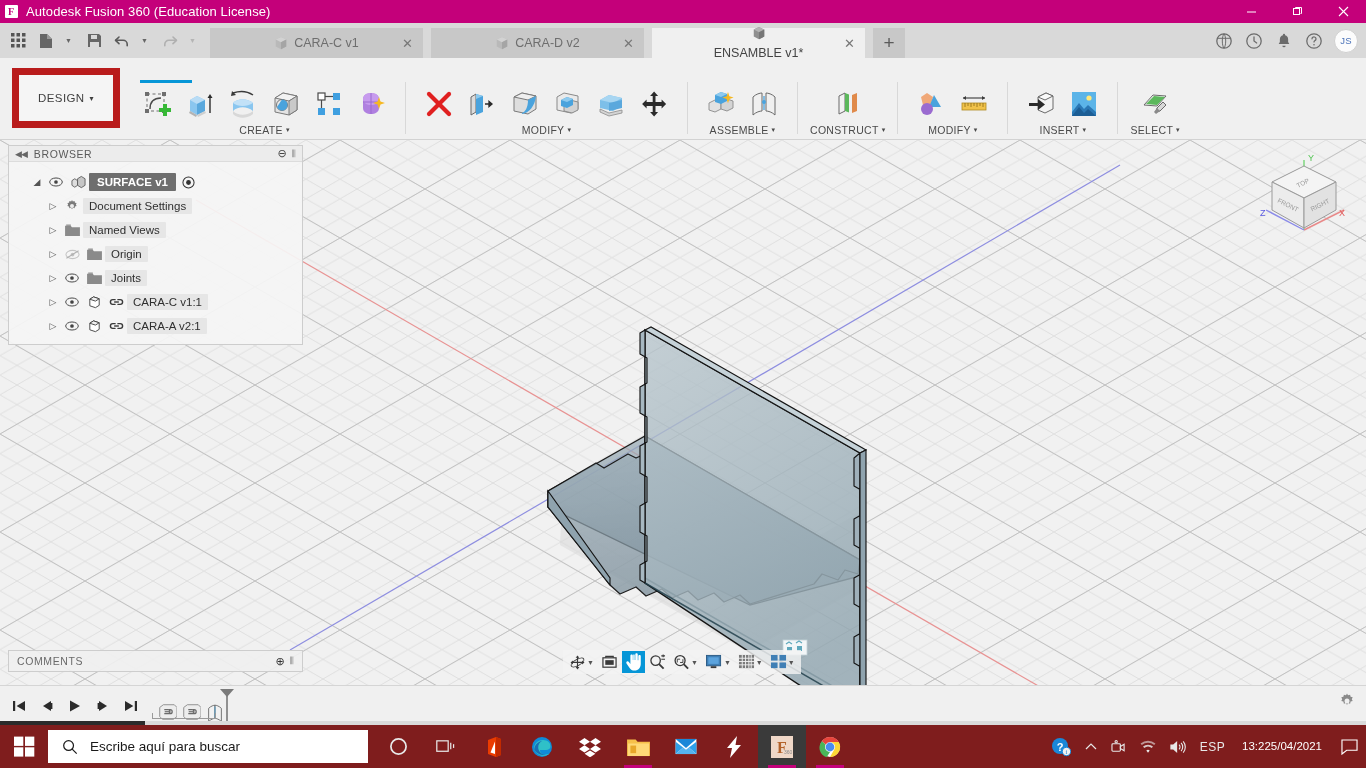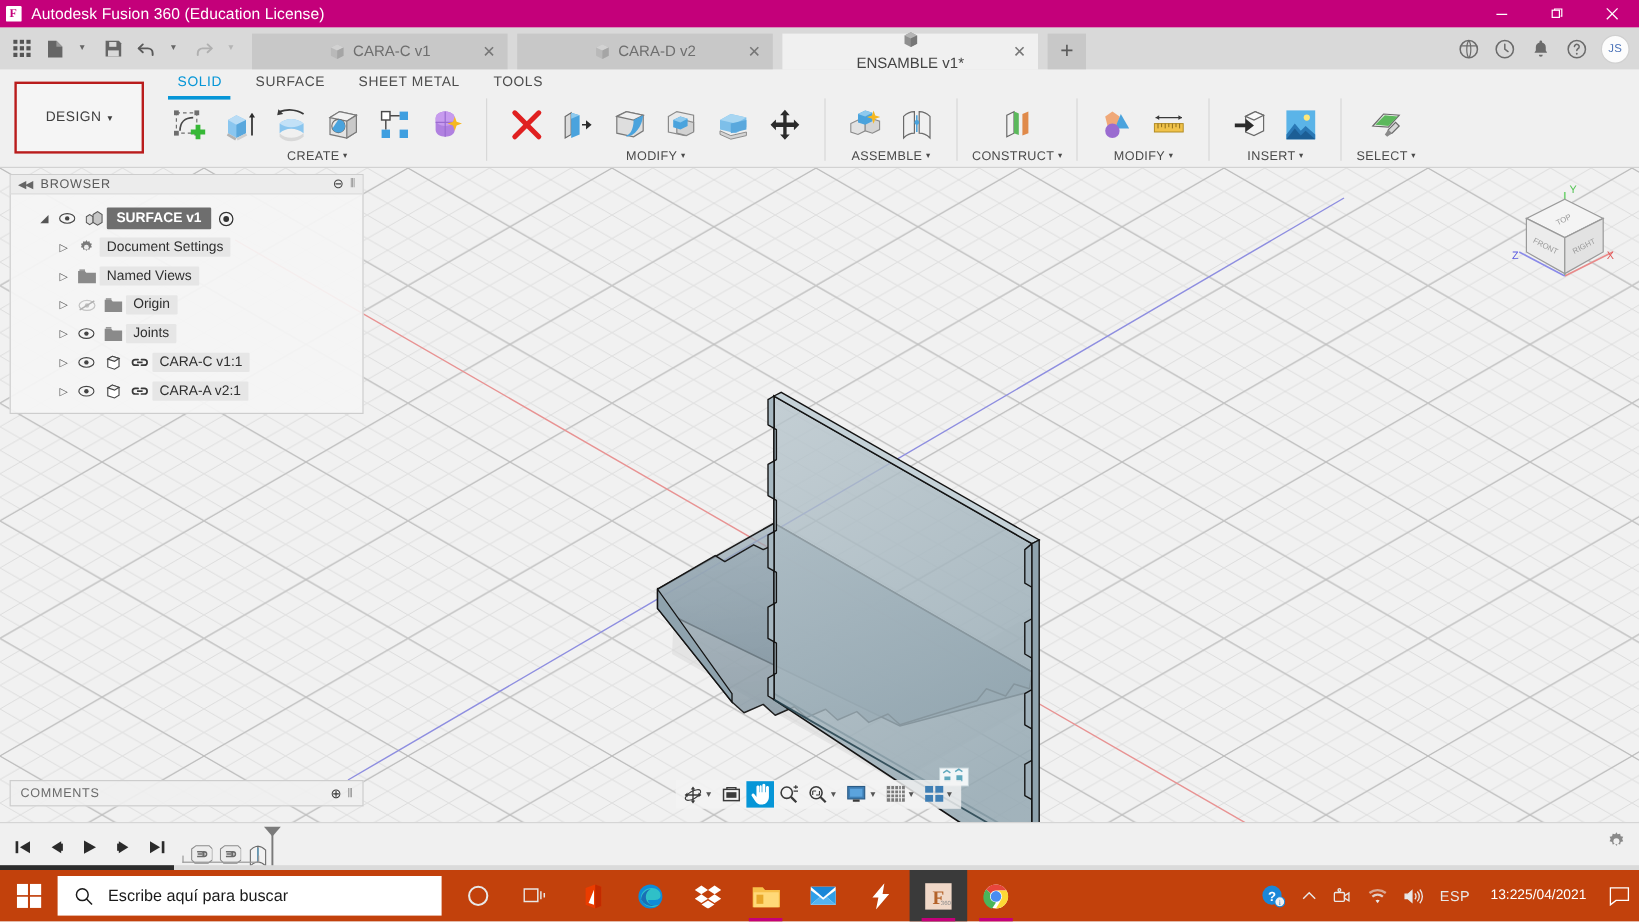--- a/index.html
+++ b/index.html
@@ -44,21 +44,21 @@
   .tab .x{position:absolute;right:10px;top:50%;transform:translateY(-50%);font-size:13px;color:#777;line-height:1;}
   .tab-add{width:32px;height:30px;display:flex;align-items:center;justify-content:center;background:#c8c8c8;color:#5b5b5b;font-size:19px;font-weight:300;}
   .qat-right{display:flex;align-items:center;padding-right:8px;gap:2px;}
   .ri{width:28px;height:28px;display:flex;align-items:center;justify-content:center;color:#6b6b6b;}
   .avatar{width:24px;height:24px;border-radius:50%;background:#fcfcfc;border:1px solid #d0d0d0;
     display:flex;align-items:center;justify-content:center;font-size:9.5px;color:#4a72b8;letter-spacing:.3px;margin-left:4px;}
 
   
   .ribbon{position:absolute;left:0;top:58px;width:1366px;height:82px;background:#f0f0f0;border-bottom:1px solid #d2d2d2;}
   .design-box{
-    position:absolute;left:12px;top:10px;width:108px;height:60px;border:2px solid #b91c1c;background:#f5f5f5;
+    position:absolute;left:12px;top:10px;width:108px;height:60px;border:7px solid #b91c1c;background:#f5f5f5;
     display:flex;align-items:center;justify-content:center;font-size:11.5px;color:#3f3f3f;letter-spacing:.4px;gap:5px;
   }
   .rib-tabs{position:absolute;left:134px;top:2px;display:flex;gap:0;}
   .rtab{height:18px;padding:0 14px;font-size:11.5px;color:#4d4d4d;letter-spacing:.5px;display:flex;align-items:center;}
   .rtab.active{color:#0696d7;}
   .rib-underline{position:absolute;left:140px;top:22px;width:52px;height:3px;background:#0696d7;}
   .groups{position:absolute;left:132px;top:24px;display:flex;align-items:flex-start;height:58px;}
   .grp{display:flex;flex-direction:column;align-items:center;position:relative;padding:0 4px;}
   .grp-row{display:flex;align-items:center;gap:1px;height:44px;}
   .grp-label{font-size:10.5px;color:#4a4a4a;letter-spacing:.3px;display:flex;align-items:center;gap:3px;margin-top:-2px;}
@@ -107,21 +107,21 @@
     display:flex;align-items:center;}
   .tl-ctrls{display:flex;align-items:center;gap:2px;padding-left:6px;}
   .tlb{width:26px;height:28px;display:flex;align-items:center;justify-content:center;color:#2f2f2f;}
   .tl-feats{display:flex;align-items:flex-end;margin-left:12px;position:relative;height:34px;}
   .feat{width:22px;height:22px;display:flex;align-items:center;justify-content:center;margin-right:2px;}
   .tl-gear{position:absolute;right:10px;top:6px;color:#8a8a8a;}
   .tl-scroll{position:absolute;left:0;bottom:0;width:1366px;height:4px;background:#dadada;}
   .tl-scroll i{position:absolute;left:0;top:0;width:145px;height:4px;background:#2b2b2b;display:block;}
 
   
-  .taskbar{position:absolute;left:0;top:725px;width:1366px;height:43px;background:#c2410c;display:flex;align-items:center;}
+  .taskbar{position:absolute;left:0;top:725px;width:1366px;height:43px;background:#7f1d1d;display:flex;align-items:center;}
   .start{width:48px;height:43px;display:flex;align-items:center;justify-content:center;}
   .search{width:320px;height:33px;background:#fff;display:flex;align-items:center;gap:12px;padding-left:14px;}
   .search span{font-size:13.5px;color:#1a1a1a;}
   .tb-apps{display:flex;align-items:center;height:43px;margin-left:6px;}
   .tapp{width:48px;height:43px;display:flex;align-items:center;justify-content:center;position:relative;}
   .tapp.active{background:#3a3a3a;}
   .tapp .ind{position:absolute;bottom:0;left:10px;width:28px;height:3px;background:#c4007a;}
   .tray{position:absolute;right:0;top:0;height:43px;display:flex;align-items:center;gap:0;padding-right:0;}
   .tri{padding:0 7px;color:#e8e8e8;display:flex;align-items:center;height:43px;font-size:11px;}
   .clock{display:flex;flex-direction:row;align-items:center;justify-content:center;height:43px;padding:0 10px;color:#fff;font-size:11.5px;line-height:15px;}
@@ -275,26 +275,20 @@
       <div class="avatar">JS</div>
     </div>
   </div>
 
   <div class="ribbon">
     <div class="design-box">
       <span>DESIGN</span>
       <span style="font-size:8px">▾</span>
     </div>
 
-    <div class="rib-tabs">
-      <div class="rtab active">SOLID</div>
-      <div class="rtab">SURFACE</div>
-      <div class="rtab">SHEET METAL</div>
-      <div class="rtab">TOOLS</div>
-    </div>
     <div class="rib-underline"></div>
 
     <div class="groups">
 
       <div class="grp">
         <div class="grp-row">
           <div class="btn">
             <svg width="30" height="30" viewBox="0 0 30 30">
               <rect x="5" y="5" width="17" height="17" fill="none" stroke="#6e6e6e" stroke-width="1" stroke-dasharray="3,2.5"></rect>
               <rect x="3" y="3" width="4" height="4" fill="#6e6e6e"></rect>

